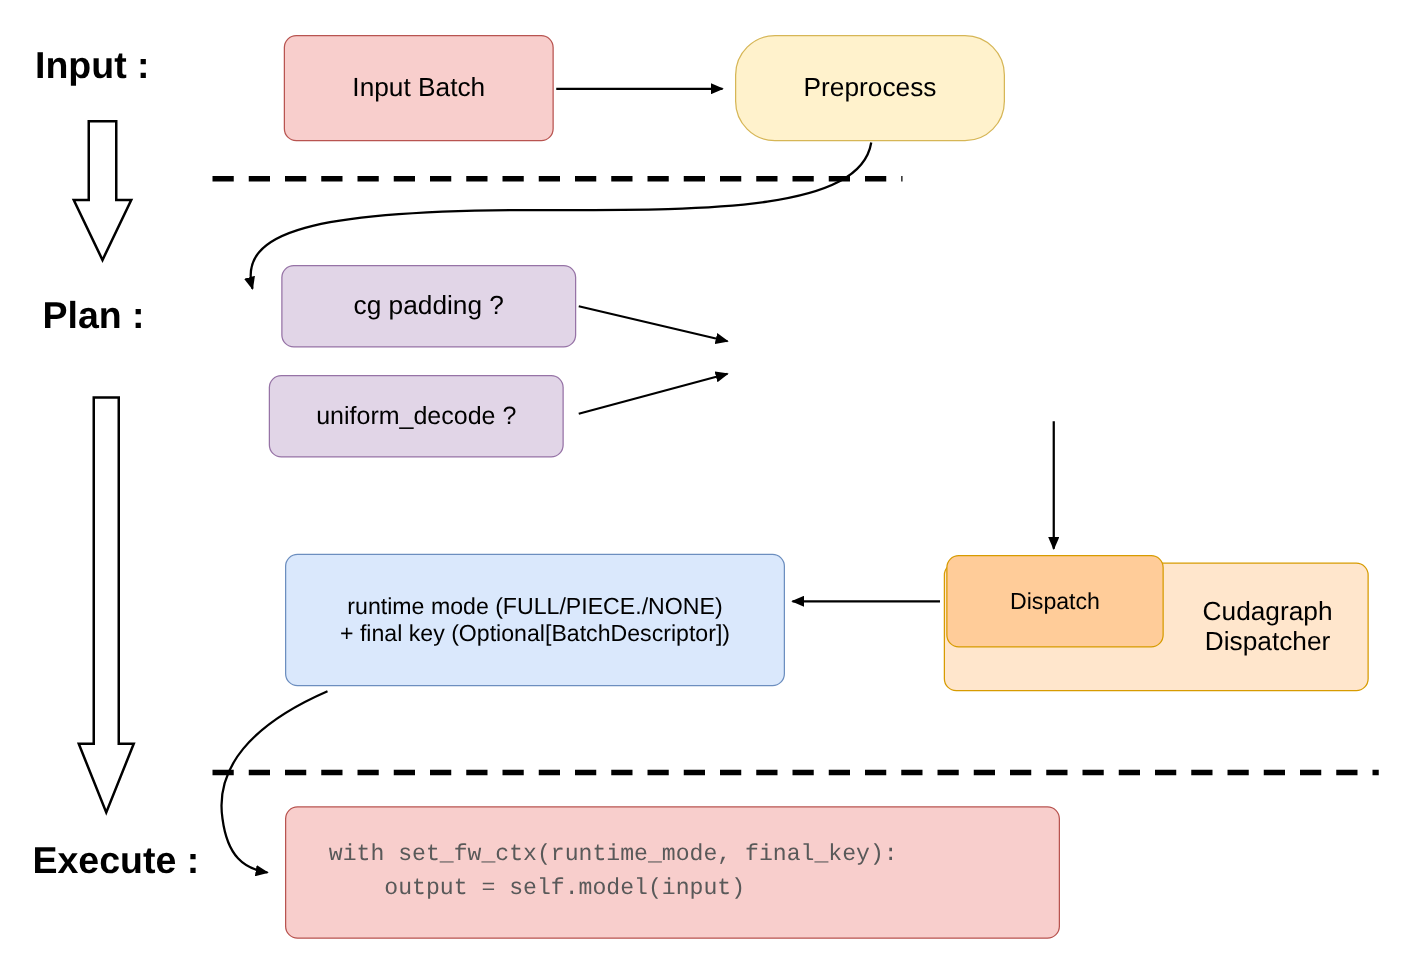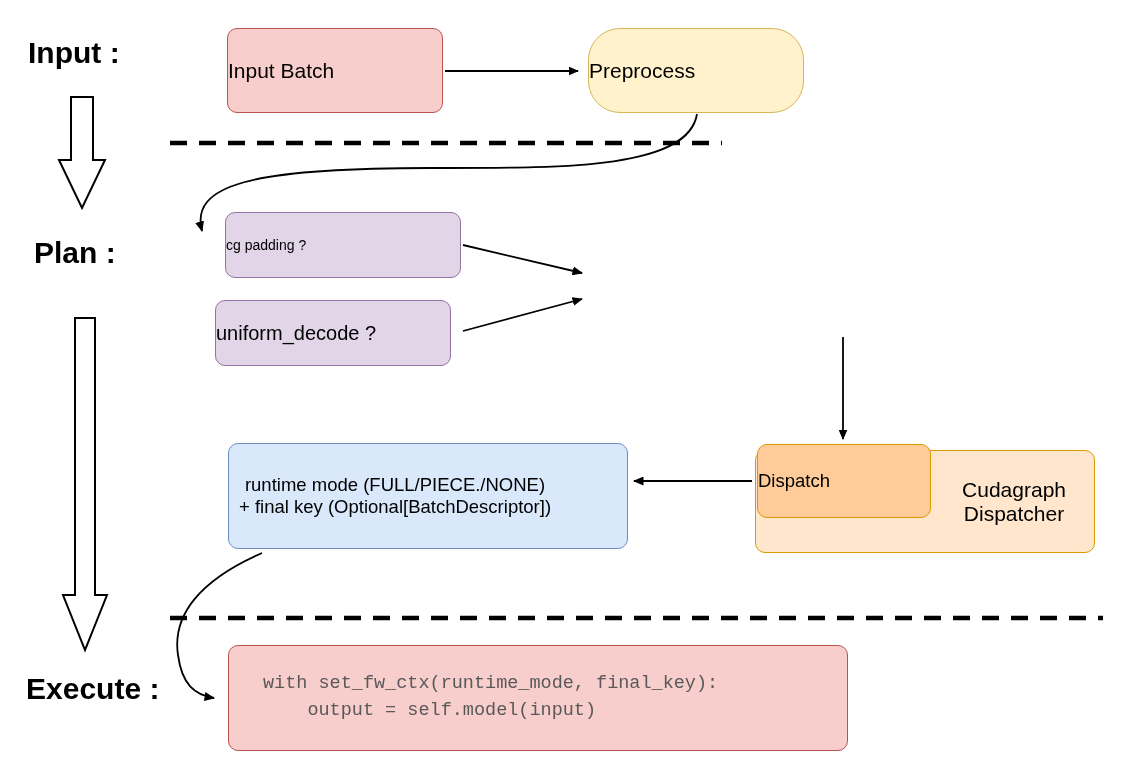--- a/index.html
+++ b/index.html
@@ -17,36 +17,37 @@
     font-size:30px;
     color:#000;
     white-space:nowrap;
   }
   .box{
     position:absolute;
     box-sizing:border-box;
     border-radius:10px;
     display:flex;
     align-items:center;
+    justify-content:center;
     text-align:center;
     color:#000;
     border:1.6px solid #000;
   }
   .box span{white-space:pre-line;}
   .red    {background:var(--red-fill,#f8cecc);   border-color:var(--red-stroke,#b85450);}
   .yellow {background:var(--yellow-fill,#fff2cc);border-color:var(--yellow-stroke,#d6b656);}
   .purple {background:var(--purple-fill,#e1d5e7);border-color:var(--purple-stroke,#9673a6);}
   .green  {background:var(--green-fill,#d5e8d4); border-color:var(--green-stroke,#82b366);}
   .blue   {background:var(--blue-fill,#dae8fc);  border-color:var(--blue-stroke,#6c8ebf);}
   .orange {background:var(--orange-fill,#ffe6cc);border-color:var(--orange-stroke,#d79b00);}
   .orange-deep{background:var(--orange-deep-fill,#ffcc99);border-color:var(--orange-stroke,#d79b00);}
 
   #node-input-batch   {left:227px;top:28px;width:216px;height:85px;font-size:21px;}
   #node-preprocess    {left:588px;top:28px;width:216px;height:85px;font-size:21px;border-radius:32px;}
-  #node-cg-padding    {left:225px;top:212px;width:236px;height:66px;font-size:14px;}
+  #node-cg-padding    {left:225px;top:212px;width:236px;height:66px;font-size:21px;}
   #node-uniform-decode{left:215px;top:300px;width:236px;height:66px;font-size:20px;}
   #node-init-key      {left:590px;top:228px;width:502px;height:108px;font-size:20px;padding:0 8px;}
   #node-runtime-mode  {left:228px;top:443px;width:400px;height:106px;font-size:18.5px;padding:0 10px;}
   #node-cudagraph     {left:755px;top:450px;width:340px;height:103px;font-size:21px;justify-content:flex-end;padding-right:28px;}
   #node-dispatch      {left:757px;top:444px;width:174px;height:74px;font-size:18.5px;z-index:3;}
   #node-execute-code  {left:228px;top:645px;width:620px;height:106px;
     justify-content:flex-start;padding:0 14px;
     font-family:"Liberation Mono", monospace;
     font-size:18.5px;color:var(--code-text,#595959);}
   #node-execute-code span{white-space:pre;text-align:left;line-height:1.45;margin-left:20px;}

